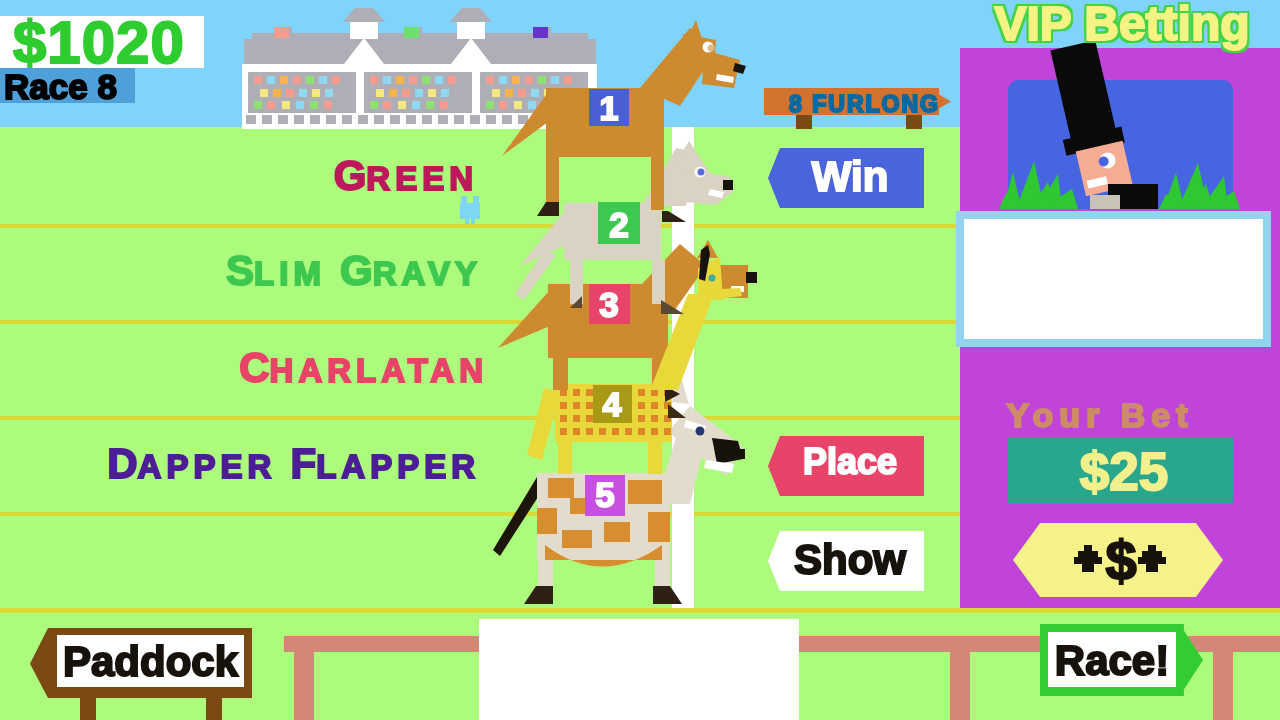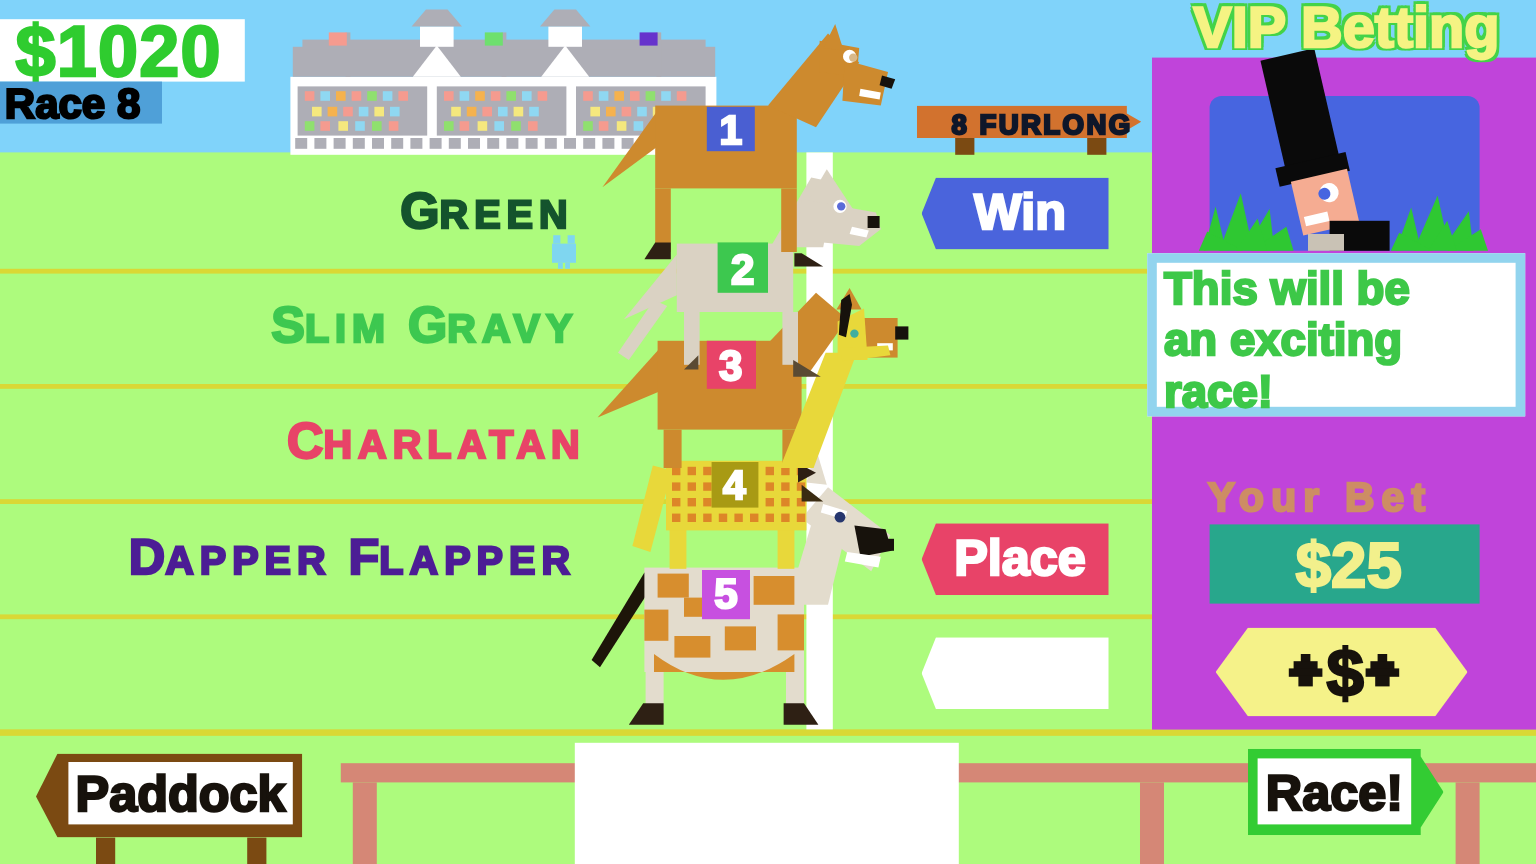--- a/index.html
+++ b/index.html
@@ -243,32 +243,33 @@
   </svg>
 
   <div class="abs" style="left:0;top:16px;width:204px;height:52px;background:#ffffff;"></div>
   <div class="abs b" style="left:13px;top:8px;width:192px;height:52px;font-size:60px;color:#2fcc2f;letter-spacing:1px;">$1020</div>
   <div class="abs" style="left:0;top:68px;width:135px;height:35px;background:#4fa0d8;"></div>
   <div class="abs b" style="left:4px;top:67px;font-size:35px;color:#000000;">Race 8</div>
 
   <div class="abs" style="left:796px;top:112px;width:16px;height:17px;background:#7b4a12;"></div>
   <div class="abs" style="left:906px;top:112px;width:16px;height:17px;background:#7b4a12;"></div>
   <div class="abs" style="left:764px;top:88px;width:187px;height:27px;background:#d2722e;clip-path:polygon(0 0,93.6% 0,93.6% 24%,100% 50%,93.6% 76%,93.6% 100%,0 100%);"></div>
-  <div class="abs b" style="left:793px;top:91px;width:176px;text-align:left;font-size:23px;color:#0f172a;letter-spacing:2px;">8 FURLONG</div>
-
-  <div class="abs b" style="right:802px;top:152px;color:#14532d;white-space:nowrap;"><span style="font-size:42px;">G</span><span style="font-size:33px;letter-spacing:5px;">REEN</span></div>
+  <div class="abs b" style="left:764px;top:91px;width:176px;text-align:right;font-size:23px;color:#0369a1;letter-spacing:2px;">8 FURLONG</div>
+
+  <div class="abs b" style="right:802px;top:152px;color:#be185d;white-space:nowrap;"><span style="font-size:42px;">G</span><span style="font-size:33px;letter-spacing:5px;">REEN</span></div>
   <div class="abs b" style="right:798px;top:247px;color:#3dc850;white-space:nowrap;"><span style="font-size:42px;">S</span><span style="font-size:33px;letter-spacing:5px;">LIM </span><span style="font-size:42px;">G</span><span style="font-size:33px;letter-spacing:5px;">RAVY</span></div>
   <div class="abs b" style="right:792px;top:344px;color:#e84368;white-space:nowrap;"><span style="font-size:42px;">C</span><span style="font-size:33px;letter-spacing:5px;">HARLATAN</span></div>
   <div class="abs b" style="right:800px;top:440px;color:#4c1d95;white-space:nowrap;"><span style="font-size:42px;">D</span><span style="font-size:33px;letter-spacing:5px;">APPER </span><span style="font-size:42px;">F</span><span style="font-size:33px;letter-spacing:5px;">LAPPER</span></div>
 
   <div class="abs" style="left:768px;top:148px;width:156px;height:60px;background:#4a64dc;clip-path:polygon(7.7% 0,100% 0,100% 100%,7.7% 100%,0 50%);"></div>
   <div class="abs b" style="left:790px;top:153px;width:120px;text-align:center;font-size:42px;color:#ffffff;">Win</div>
   <div class="abs" style="left:768px;top:436px;width:156px;height:60px;background:#e84368;clip-path:polygon(7.7% 0,100% 0,100% 100%,7.7% 100%,0 50%);"></div>
-  <div class="abs b" style="left:790px;top:441px;width:120px;text-align:center;font-size:42px;color:#ffffff;">Place</div>
+  <div class="abs b" style="left:790px;top:441px;width:120px;text-align:center;font-size:36px;color:#ffffff;">Place</div>
   <div class="abs" style="left:768px;top:531px;width:156px;height:60px;background:#ffffff;clip-path:polygon(7.7% 0,100% 0,100% 100%,7.7% 100%,0 50%);"></div>
+  <div class="abs b" style="left:790px;top:536px;width:120px;text-align:center;font-size:42px;color:#17120c;">Show</div>
 
   <div class="abs" style="left:960px;top:48px;width:320px;height:560px;background:#c044da;"></div>
   <div class="abs" style="left:1008px;top:80px;width:225px;height:129px;background:#4765e0;border-radius:10px;"></div>
   <svg class="abs" style="left:960px;top:30px;" width="320" height="185" viewBox="960 30 320 185">
 
     <g fill="#2fc832">
       <polygon points="1003,209 1013,172 1021,206"></polygon>
       <polygon points="1016,209 1034,161 1044,207"></polygon>
       <polygon points="1038,208 1058,174 1062,209"></polygon>
       <polygon points="999,209 1006,193 1036,209"></polygon>
@@ -290,21 +291,20 @@
       <circle cx="1101" cy="162" r="5" fill="#4765e0"></circle>
       <rect x="1080" y="177" width="20" height="8" fill="#ffffff"></rect>
     </g>
     <rect x="1108" y="184" width="50" height="25" fill="#0a0a0a"></rect>
     <rect x="1090" y="195" width="30" height="14" fill="#c9c2b5"></rect>
   </svg>
 
   <div class="abs b" style="left:990px;top:-4px;width:264px;text-align:center;font-size:48px;color:#f5f383;text-shadow:-3px 0 0 #44d348,3px 0 0 #44d348,0 -3px 0 #44d348,0 3px 0 #44d348,-3px -3px 0 #44d348,3px 3px 0 #44d348,-3px 3px 0 #44d348,3px -3px 0 #44d348;">VIP Betting</div>
 
   <div class="abs" style="left:956px;top:211px;width:315px;height:136px;background:#ffffff;border:8px solid #92d4ee;box-sizing:border-box;"></div>
-  <div class="abs b" style="left:970px;top:220px;font-size:38px;line-height:43px;color:#3dc848;">This will be<br>an exciting<br>race!</div>
 
   <div class="abs b" style="left:988px;top:396px;width:224px;text-align:center;font-size:34px;color:#cd8d64;letter-spacing:6px;">Your Bet</div>
   <div class="abs" style="left:1008px;top:437px;width:225px;height:66px;background:#28a78c;"></div>
   <div class="abs b" style="left:1008px;top:441px;width:232px;text-align:center;font-size:53px;color:#f2f08c;">$25</div>
 
   <div class="abs" style="left:1013px;top:523px;width:210px;height:74px;background:#f5f289;clip-path:polygon(12.9% 0,87.1% 0,100% 50%,87.1% 100%,12.9% 100%,0 50%);"></div>
   <svg class="abs" style="left:1055px;top:528px;" width="130" height="64" viewBox="0 0 130 64">
     <g fill="#17120c">
       <rect x="29" y="17" width="8" height="7"></rect>
         <rect x="23" y="23" width="20" height="7"></rect>

